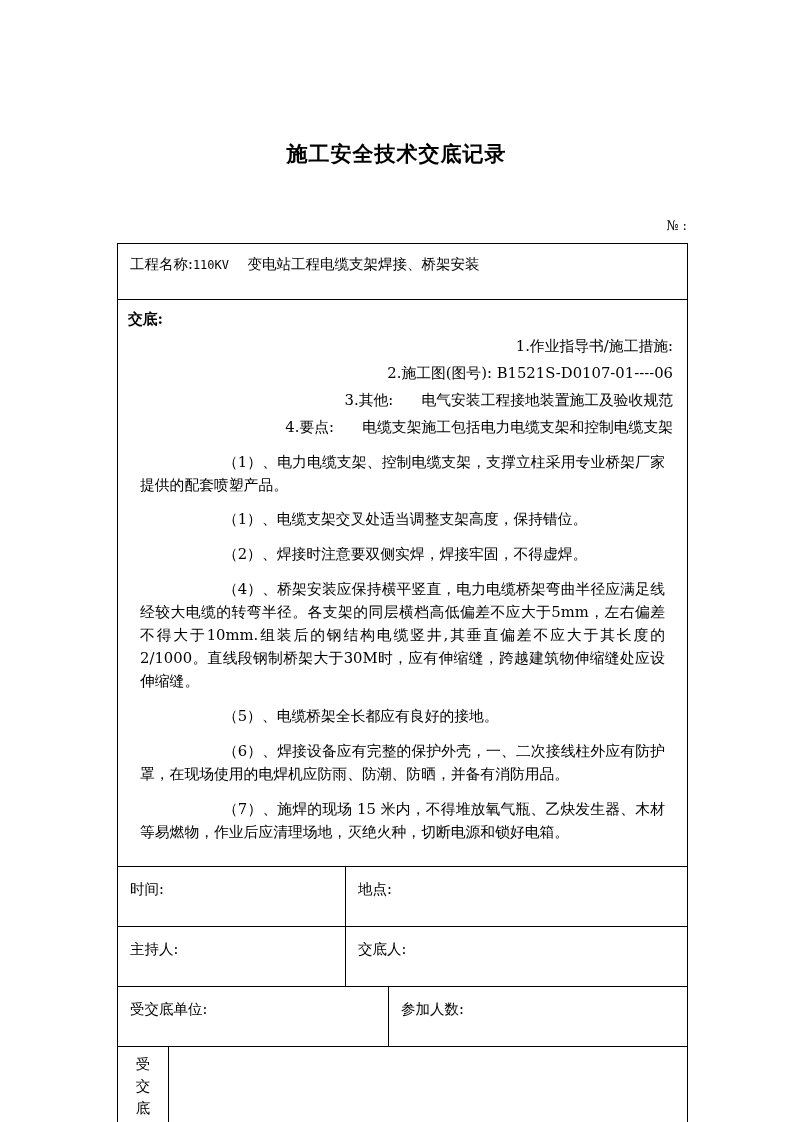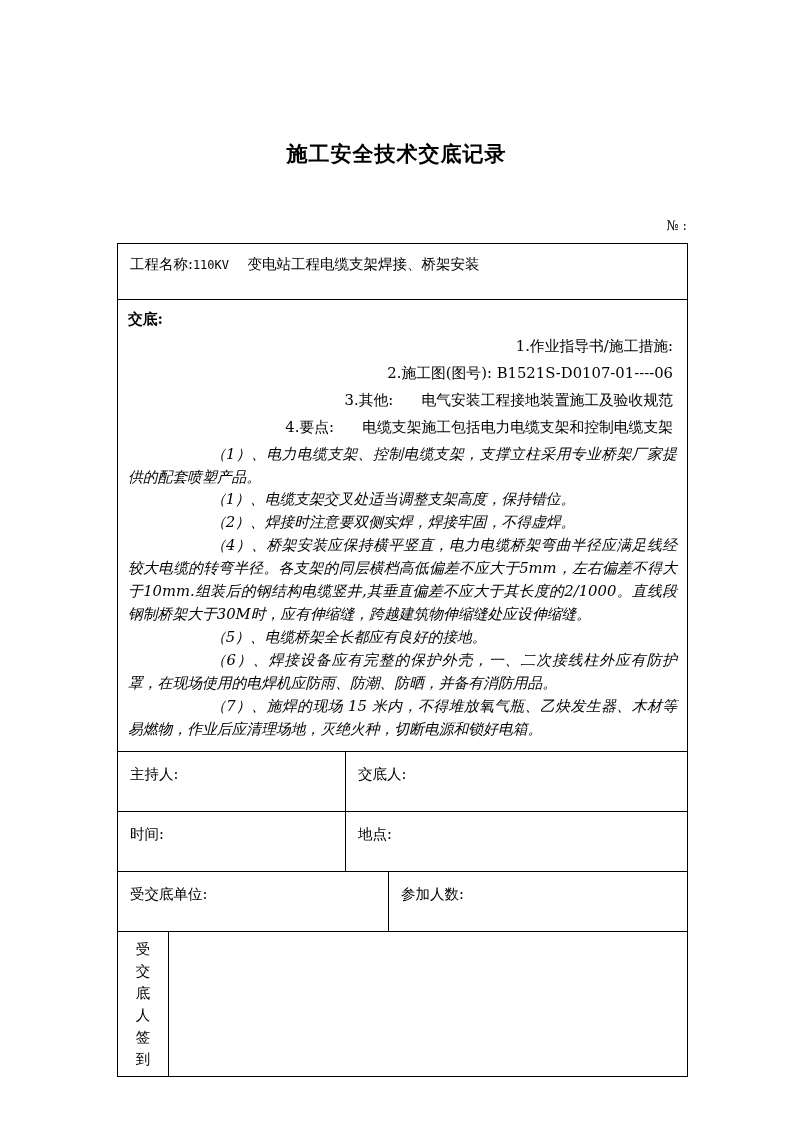--- a/index.html
+++ b/index.html
@@ -88,25 +88,24 @@
     padding: 0 0 0 14px;
     white-space: pre;
     text-align: right;
   }
   .num-list li .idx {
     display: inline-block;
     width: 22px;
     font-family: "DejaVu Serif", "Liberation Serif", serif;
   }
   .sub-para {
-    margin: 0;
+    margin: 12px;
     text-indent: 2em;
     text-align: justify;
     text-justify: inter-ideograph;
-    font-style: italic;
   }
   .sub-para.hang3 { text-indent: 5.6em; }
 
   
   .cell-label {
     height: 46px;
     padding: 13px 0 0 12px !important;
     font-size: 14.5px;
     vertical-align: top;
   }
@@ -160,27 +159,27 @@
         <p class="sub-para hang3">（1）、电缆支架交叉处适当调整支架高度，保持错位。</p>
         <p class="sub-para hang3">（2）、焊接时注意要双侧实焊，焊接牢固，不得虚焊。</p>
         <p class="sub-para hang3">（4）、桥架安装应保持横平竖直，电力电缆桥架弯曲半径应满足线经较大电缆的转弯半径。各支架的同层横档高低偏差不应大于5mm，左右偏差不得大于10mm.组装后的钢结构电缆竖井,其垂直偏差不应大于其长度的2/1000。直线段钢制桥架大于30M时，应有伸缩缝，跨越建筑物伸缩缝处应设伸缩缝。</p>
         <p class="sub-para hang3">（5）、电缆桥架全长都应有良好的接地。</p>
         <p class="sub-para hang3">（6）、焊接设备应有完整的保护外壳，一、二次接线柱外应有防护罩，在现场使用的电焊机应防雨、防潮、防晒，并备有消防用品。</p>
         <p class="sub-para hang3">（7）、施焊的现场 15 米内，不得堆放氧气瓶、乙炔发生器、木材等易燃物，作业后应清理场地，灭绝火种，切断电源和锁好电箱。</p>
       </td>
     </tr>
 
     <tr>
-      <td class="cell-label" colspan="2"><span>主持人:</span></td>
-      <td class="cell-label" colspan="2"><span>交底人:</span></td>
+      <td class="cell-label" colspan="2"><span>时间:</span></td>
+      <td class="cell-label" colspan="2"><span>地点:</span></td>
     </tr>
 
     <tr>
-      <td class="cell-label" colspan="2"><span>时间:</span></td>
-      <td class="cell-label" colspan="2"><span>地点:</span></td>
+      <td class="cell-label" colspan="2"><span>主持人:</span></td>
+      <td class="cell-label" colspan="2"><span>交底人:</span></td>
     </tr>
 
     <tr>
       <td class="cell-label" colspan="3"><span>受交底单位:</span></td>
       <td class="cell-label"><span>参加人数:</span></td>
     </tr>
 
     <tr>
       <td class="cell-vert">
         <span>受</span>

